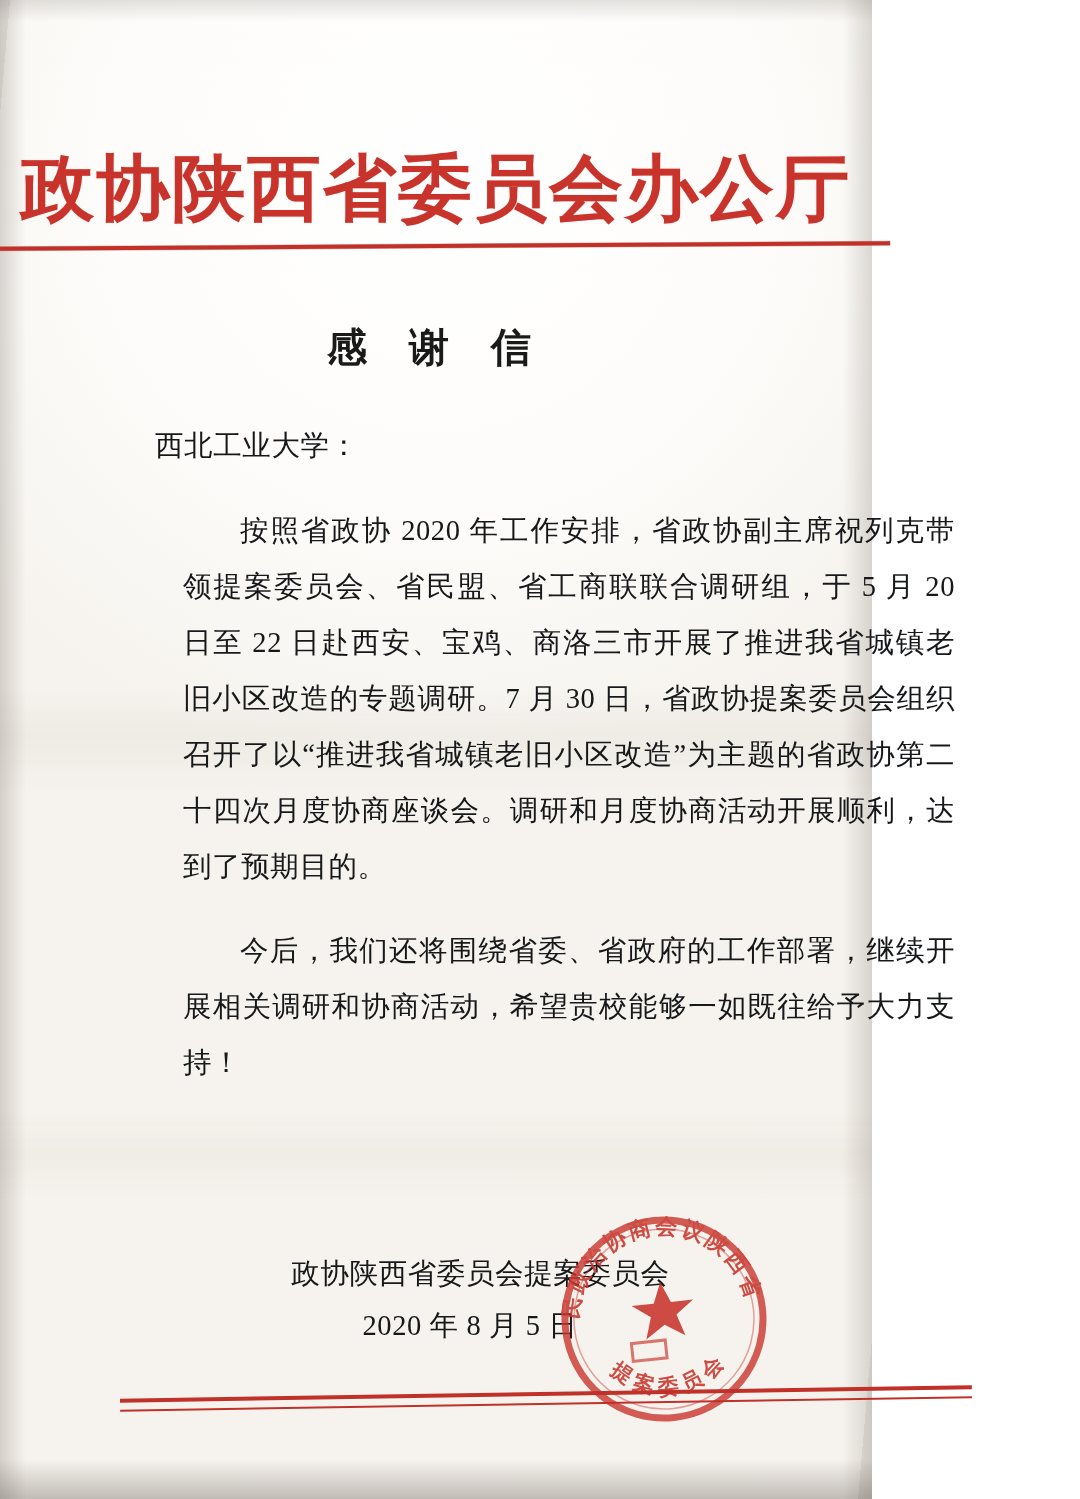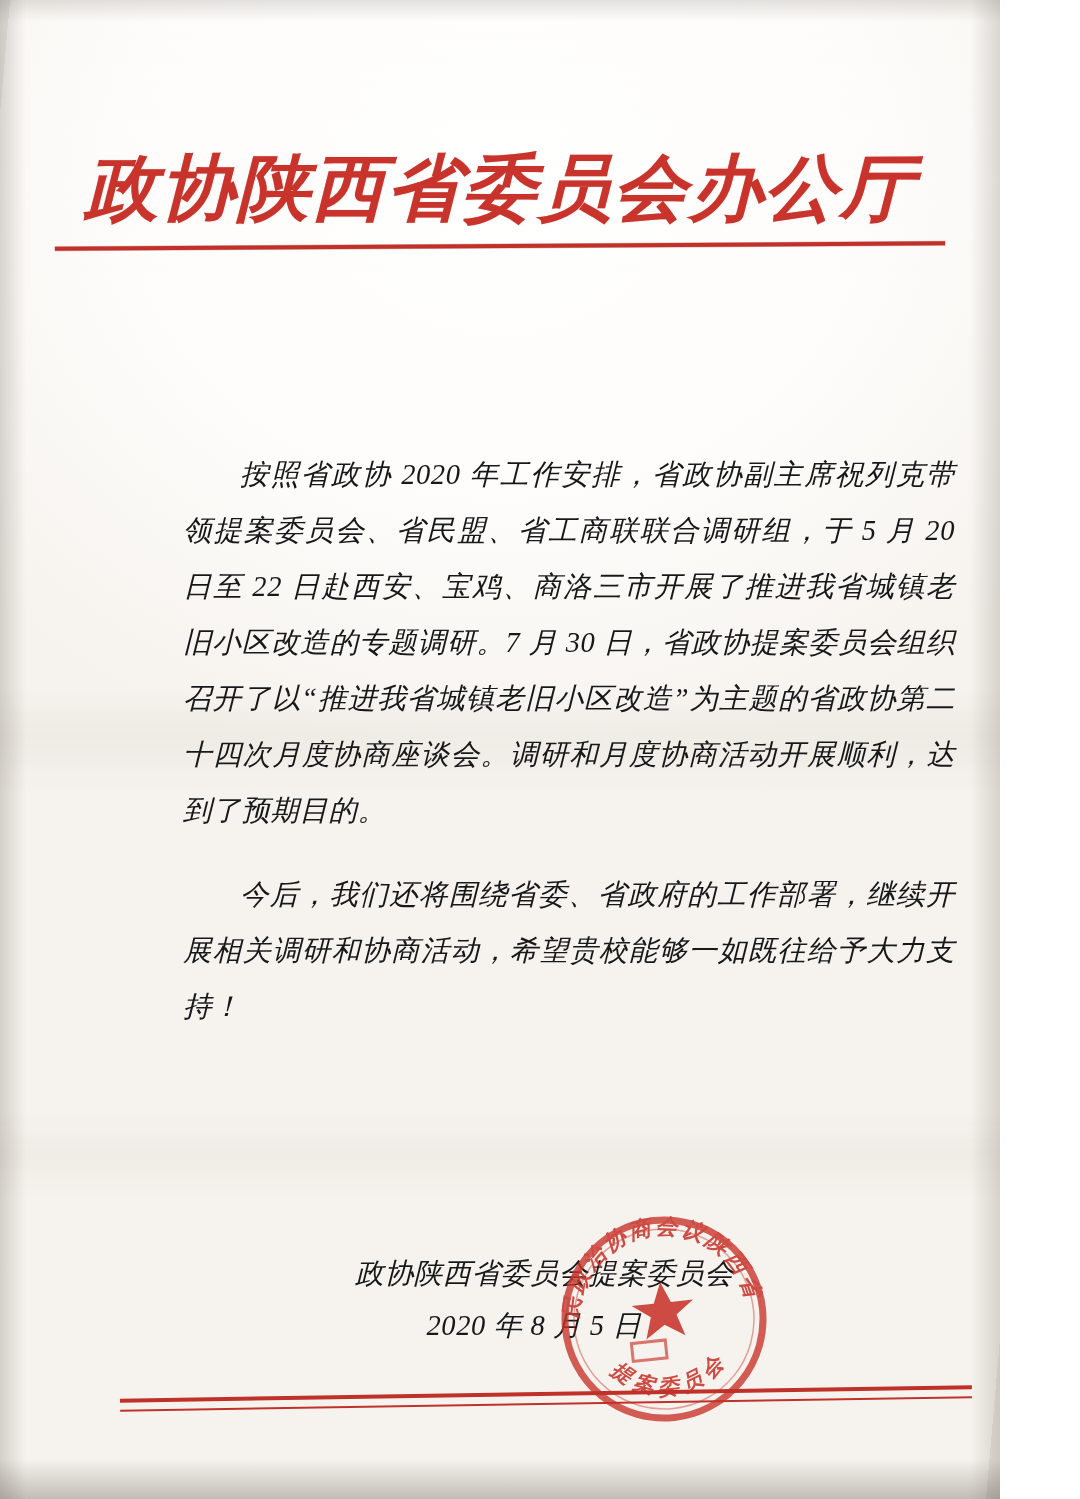--- a/index.html
+++ b/index.html
@@ -10,26 +10,25 @@
   body {
     width: 1080px;
     height: 1499px;
     font-family: "Liberation Serif", "DejaVu Serif", serif;
     overflow: hidden;
   }
 
   
   #document-page {
     position: relative;
-    width: 1000px;
+    width: 872px;
     height: 1499px;
     background:
       radial-gradient(ellipse 70% 40% at 50% 12%, #ffffff 0%, #fdfcfa 55%, #f6f3ee 100%),
       linear-gradient(180deg, #fbfaf8 0%, #f7f5f1 40%, #f3f0ea 75%, #efece6 100%);
-    font-style: italic;
   }
 
   
   .paper-shading {
     position: absolute;
     inset: 0;
     pointer-events: none;
     background:
       linear-gradient(95deg, rgba(120,110,95,0.10) 0 10px, rgba(255,255,255,0) 10px 100%),
       linear-gradient(275deg, rgba(120,110,95,0.10) 0 14px, rgba(255,255,255,0) 14px 100%),
@@ -179,22 +178,24 @@
   <div class="edge-shadow-left"></div>
   <div class="edge-shadow-right"></div>
   <div class="edge-shadow-bottom"></div>
   <div class="paper-shading"></div>
 
   <div id="letterhead">
     <div id="letterhead-title">政协陕西省委员会办公厅</div>
     <div id="letterhead-rule"></div>
   </div>
 
+  <div id="doc-title">感 谢 信</div>
 
   <div id="letter-body">
+    <div id="salutation">西北工业大学：</div>
     <p class="para">按照省政协 2020 年工作安排，省政协副主席祝列克带领提案委员会、省民盟、省工商联联合调研组，于 5 月 20 日至 22 日赴西安、宝鸡、商洛三市开展了推进我省城镇老旧小区改造的专题调研。7 月 30 日，省政协提案委员会组织召开了以“推进我省城镇老旧小区改造”为主题的省政协第二十四次月度协商座谈会。调研和月度协商活动开展顺利，达到了预期目的。</p>
     <p class="para">今后，我们还将围绕省委、省政府的工作部署，继续开展相关调研和协商活动，希望贵校能够一如既往给予大力支持！</p>
   </div>
 
   <div id="signature-block">
     <div id="signer-name">政协陕西省委员会提案委员会</div>
     <div id="sign-date">2020 年 8 月 5 日</div>
   </div>
 
   <div id="official-seal">

